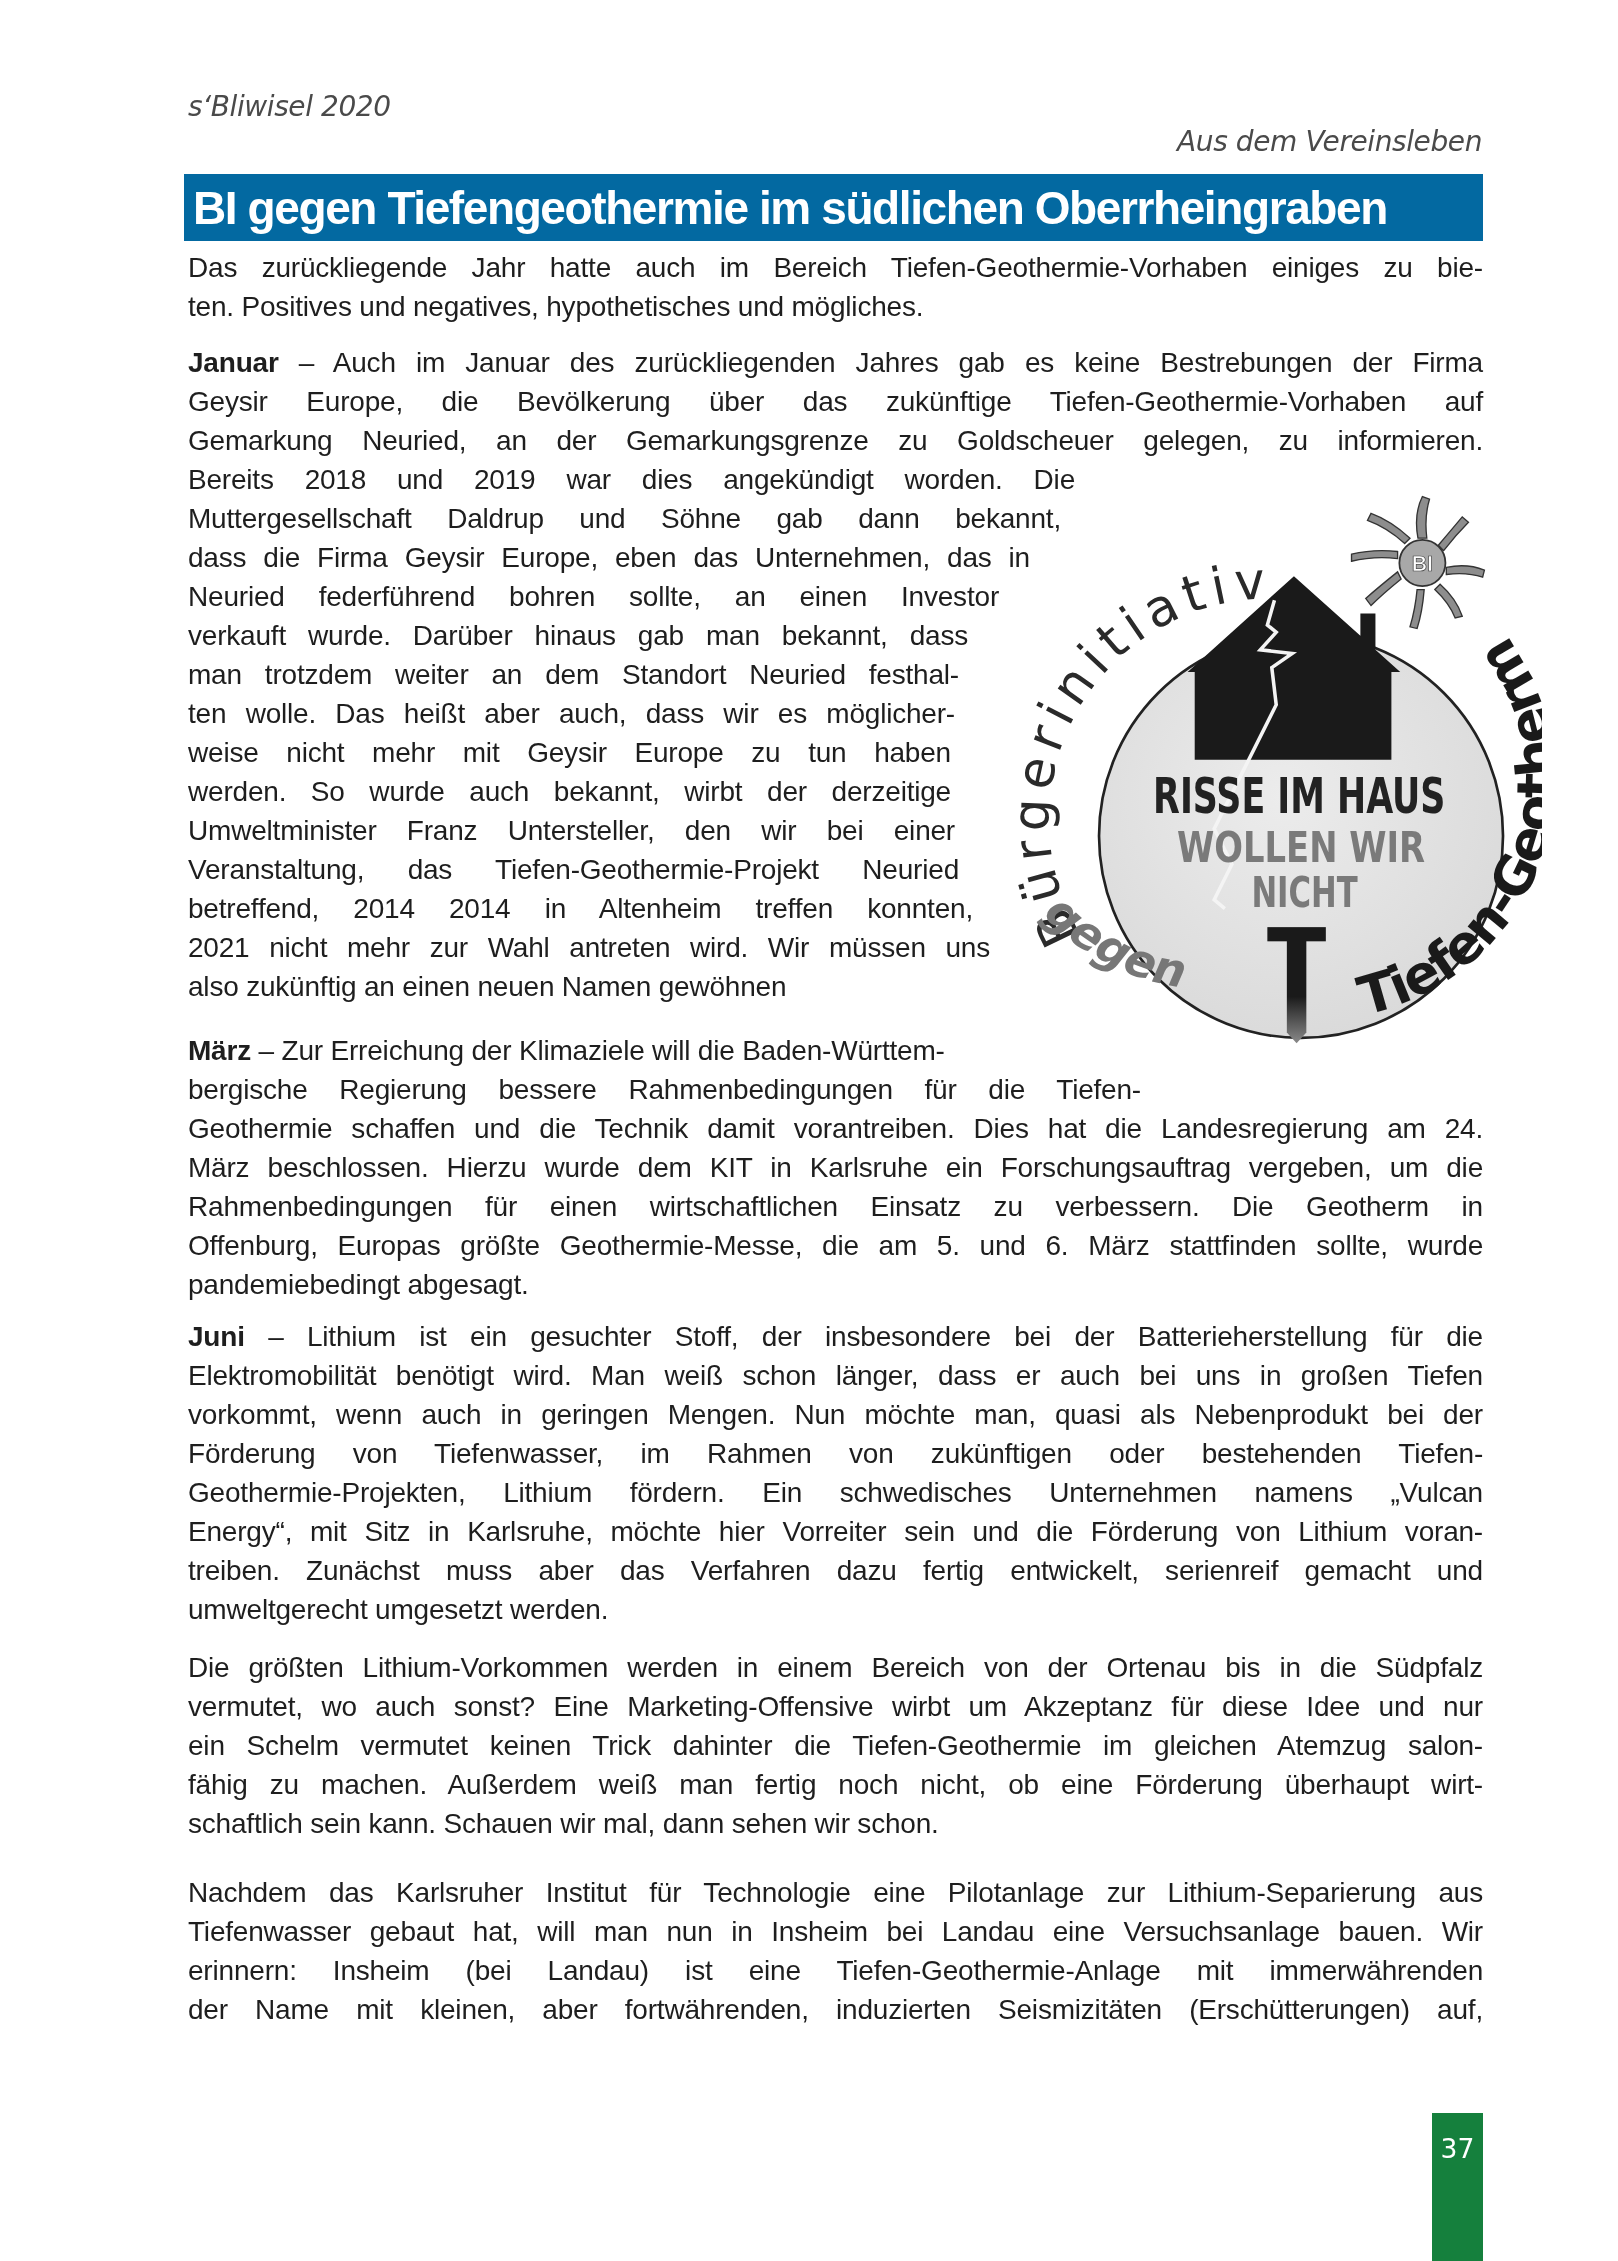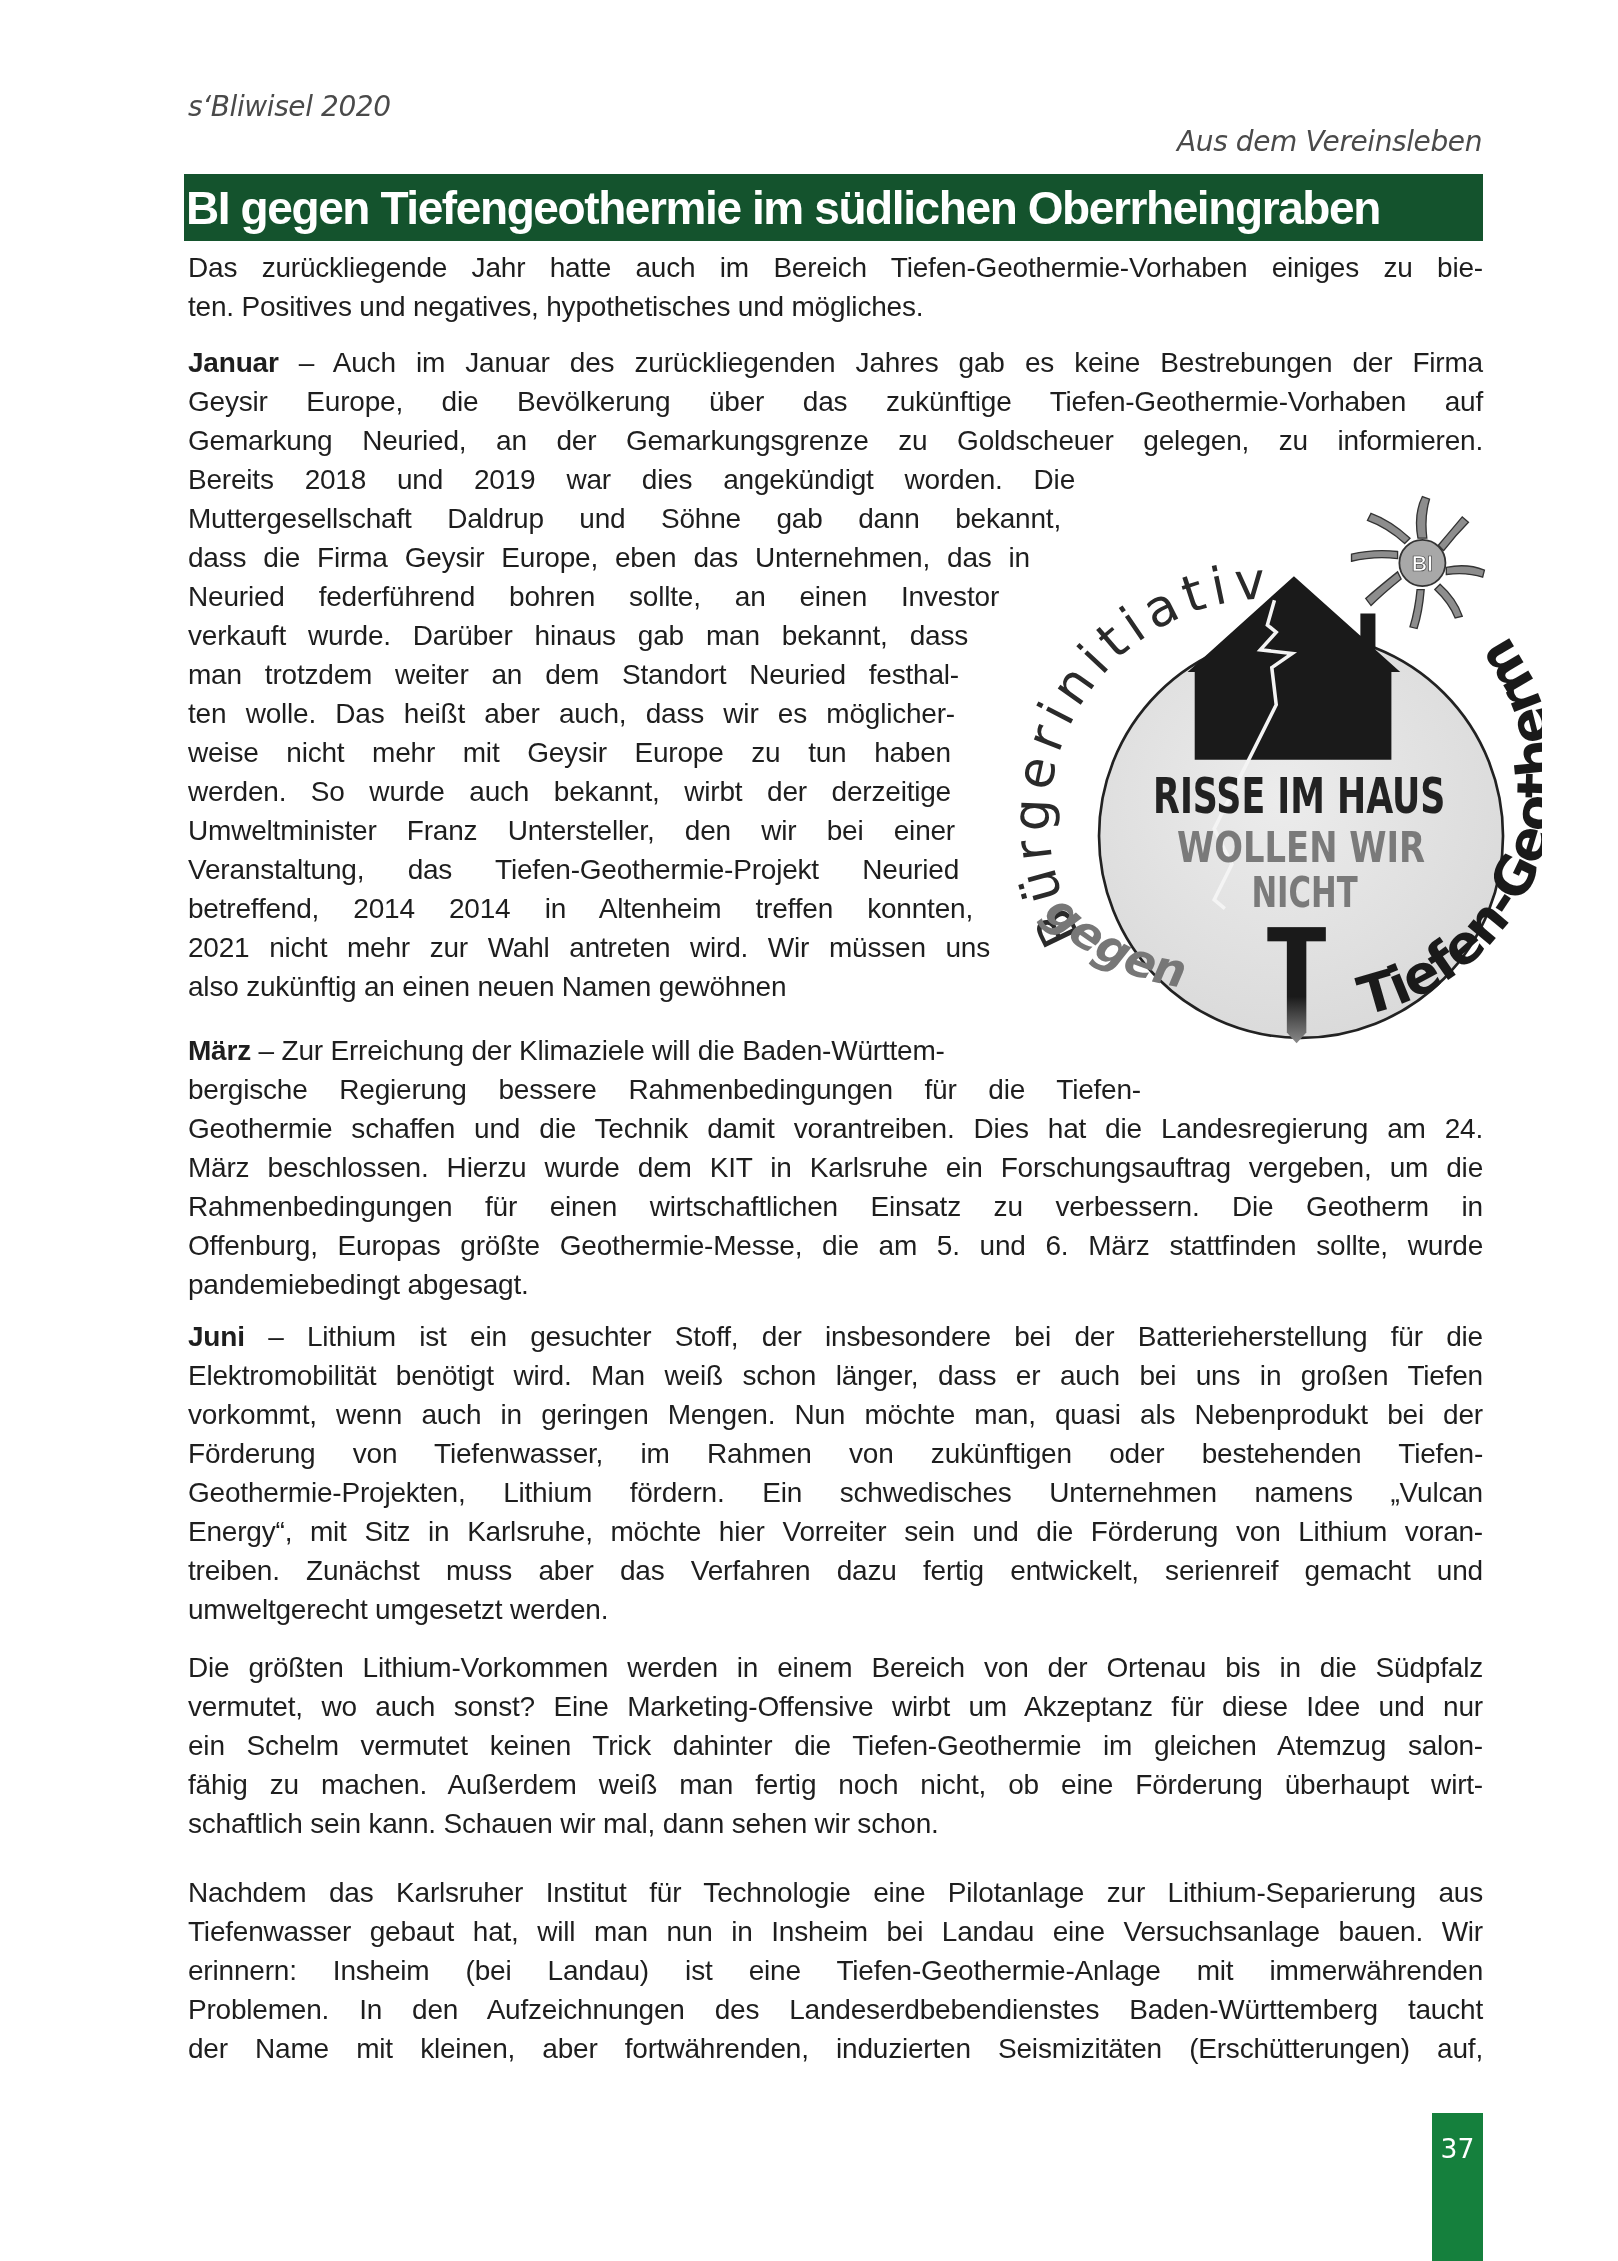--- a/index.html
+++ b/index.html
@@ -2,22 +2,22 @@
 <html style="font-size:14px"><head>
 <meta charset="utf-8">
 <style>
   html, body { margin:0; padding:0; background:#ffffff; }
   body { width:1618px; height:2262px; position:relative; overflow:hidden;
          font-family:"Liberation Sans", sans-serif; color:#1e1e1e; }
   .running-head { position:absolute; top:90px; font-style:italic; font-size:28px; color:#4a4a4a;
                   font-family:"DejaVu Sans", sans-serif; letter-spacing:-0.4px; }
   .rh-left { left:188px; }
   .rh-right { right:136px;margin-top:35px; }
-  .title-bar { position:absolute; left:184px; top:174px; width:1299px; height:67px; background:#14532d;
-               box-sizing:border-box; padding-left:2px; display:flex; align-items:center;text-align:center; }
+  .title-bar { position:absolute; left:184px; top:174px; width:1299px; height:67px; background:#0369a1;
+               box-sizing:border-box; padding-left:9px; display:flex; align-items:center;text-align:center; }
   .title-bar h1 { margin:0; color:#ffffff; font-size:46px; font-weight:bold; letter-spacing:-1.4px;
                   font-family:"Liberation Sans", sans-serif; white-space:nowrap; }
   .text { position:absolute; left:188px; font-size:28px; line-height:39px; text-align:justify;
           font-family:"Liberation Sans", sans-serif; letter-spacing:-0.2px; }
   .text b { font-weight:bold; }
   .line { display:block; text-align:justify; text-align-last:justify; white-space:nowrap; height:39px; overflow:visible; }
   .line.last { text-align-last:left; }
   .full { width:1295px; }
   .logo { position:absolute; left:975px; top:492px; width:567px; height:585px; }
   .page-box { position:absolute; left:1432px; top:2113px; width:51px; height:149px; background:#15803d;
@@ -85,21 +85,20 @@
   <span class="line">vermutet, wo auch sonst? Eine Marketing-Offensive wirbt um Akzeptanz für diese Idee und nur</span>
   <span class="line">ein Schelm vermutet keinen Trick dahinter die Tiefen-Geothermie im gleichen Atemzug salon-</span>
   <span class="line">fähig zu machen. Außerdem weiß man fertig noch nicht, ob eine Förderung überhaupt wirt-</span>
   <span class="line last">schaftlich sein kann. Schauen wir mal, dann sehen wir schon.</span>
 </div>
 
 <div class="text full" style="top:1873px;">
   <span class="line">Nachdem das Karlsruher Institut für Technologie eine Pilotanlage zur Lithium-Separierung aus</span>
   <span class="line">Tiefenwasser gebaut hat, will man nun in Insheim bei Landau eine Versuchsanlage bauen. Wir</span>
   <span class="line">erinnern: Insheim (bei Landau) ist eine Tiefen-Geothermie-Anlage mit immerwährenden</span>
-  <span class="line">Problemen. In den Aufzeichnungen des Landeserdbebendienstes Baden-Württemberg taucht</span>
   <span class="line">der Name mit kleinen, aber fortwährenden, induzierten Seismizitäten (Erschütterungen) auf,</span>
 </div>
 
 <svg class="logo" viewBox="0 0 640 660" xmlns="http://www.w3.org/2000/svg">
   <defs>
     <radialGradient id="discGrad" cx="45%" cy="40%" r="65%">
       <stop offset="0%" stop-color="#ececec"></stop>
       <stop offset="100%" stop-color="#d9d9d9"></stop>
     </radialGradient>
     <linearGradient id="tGrad" x1="0" y1="0" x2="0" y2="1">

